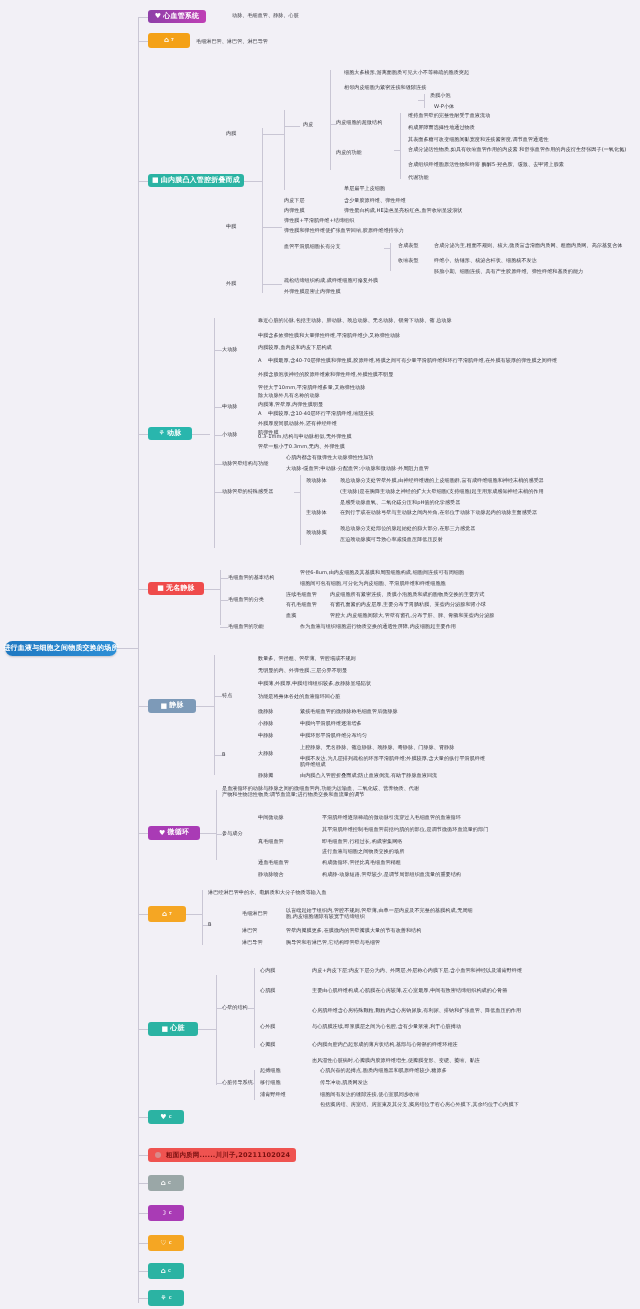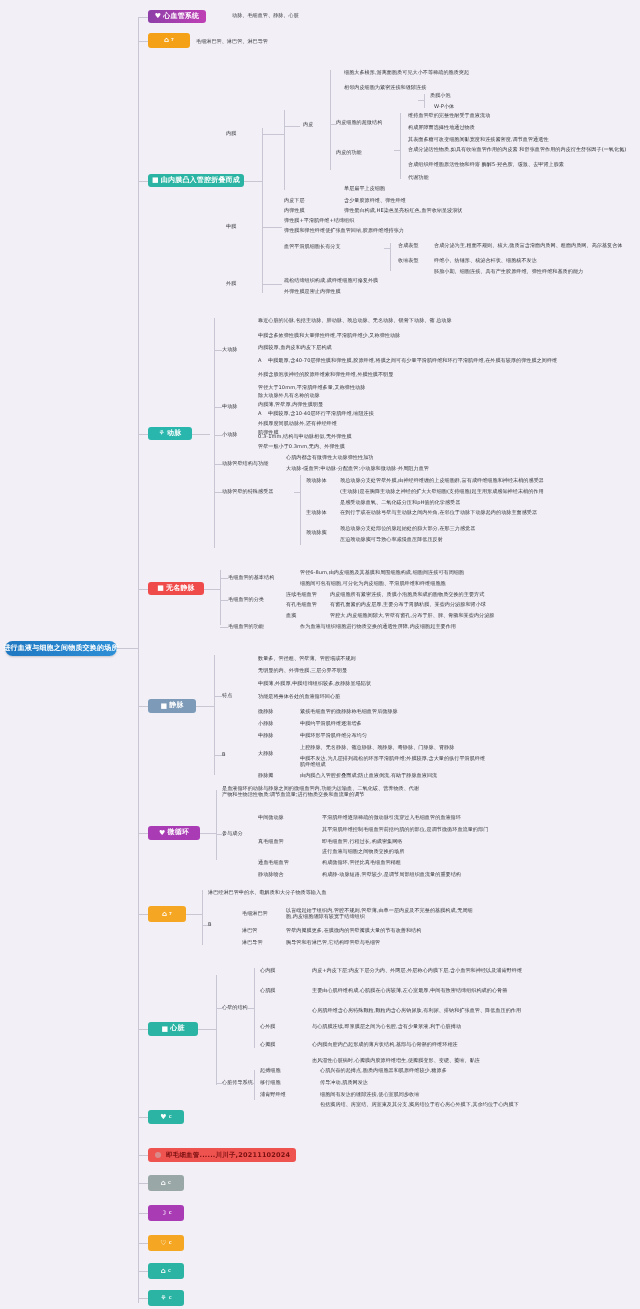--- a/index.html
+++ b/index.html
@@ -133,21 +133,21 @@
       <span class="lb">心脏</span>
     </div>
     <div class="ln lnh" style="left: 138px; top: 1029px; width: 10px;"></div>
     <div class="node n-teal" style="left: 148px; top: 1110px; width: 36px; height: 14px;">
       <span class="ic">♥</span>
       <span class="sup">C</span>
     </div>
     <div class="ln lnh" style="left: 138px; top: 1117px; width: 10px;"></div>
     <div class="node banner" style="left: 148px; top: 1148px; width: 148px; height: 14px;">
       <span class="dot"></span>
-      <span class="sigtext">即毛细血管......川川子,20211102024</span>
+      <span class="sigtext">粗面内质网......川川子,20211102024</span>
     </div>
     <div class="ln lnh" style="left: 138px; top: 1155px; width: 10px;"></div>
     <div class="node n-gray" style="left: 148px; top: 1175px; width: 36px; height: 16px;">
       <span class="ic">⌂</span>
       <span class="sup">C</span>
     </div>
     <div class="ln lnh" style="left: 138px; top: 1183px; width: 10px;"></div>
     <div class="node n-violet" style="left: 148px; top: 1205px; width: 36px; height: 16px;">
       <span class="ic">☽</span>
       <span class="sup">C</span>

